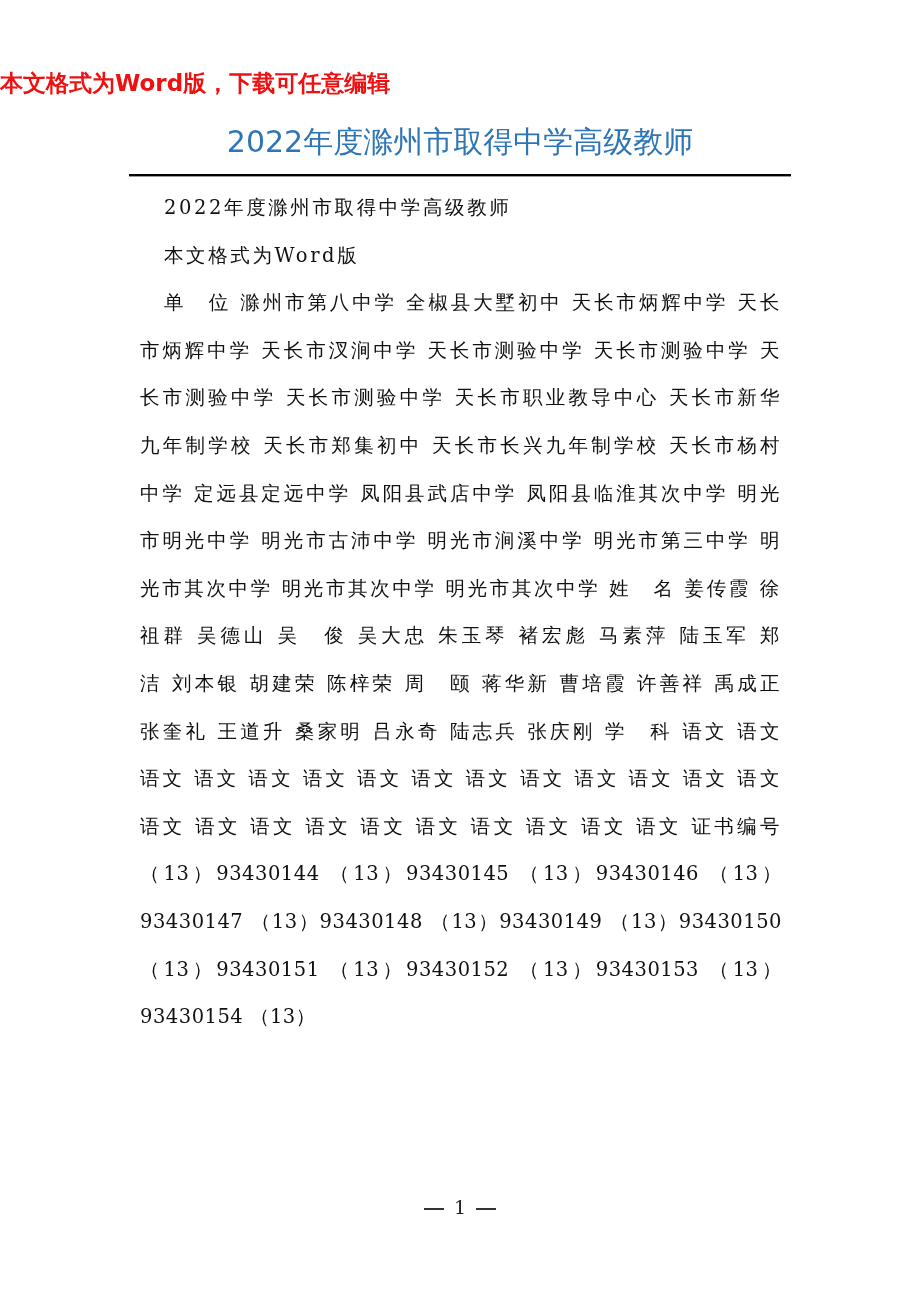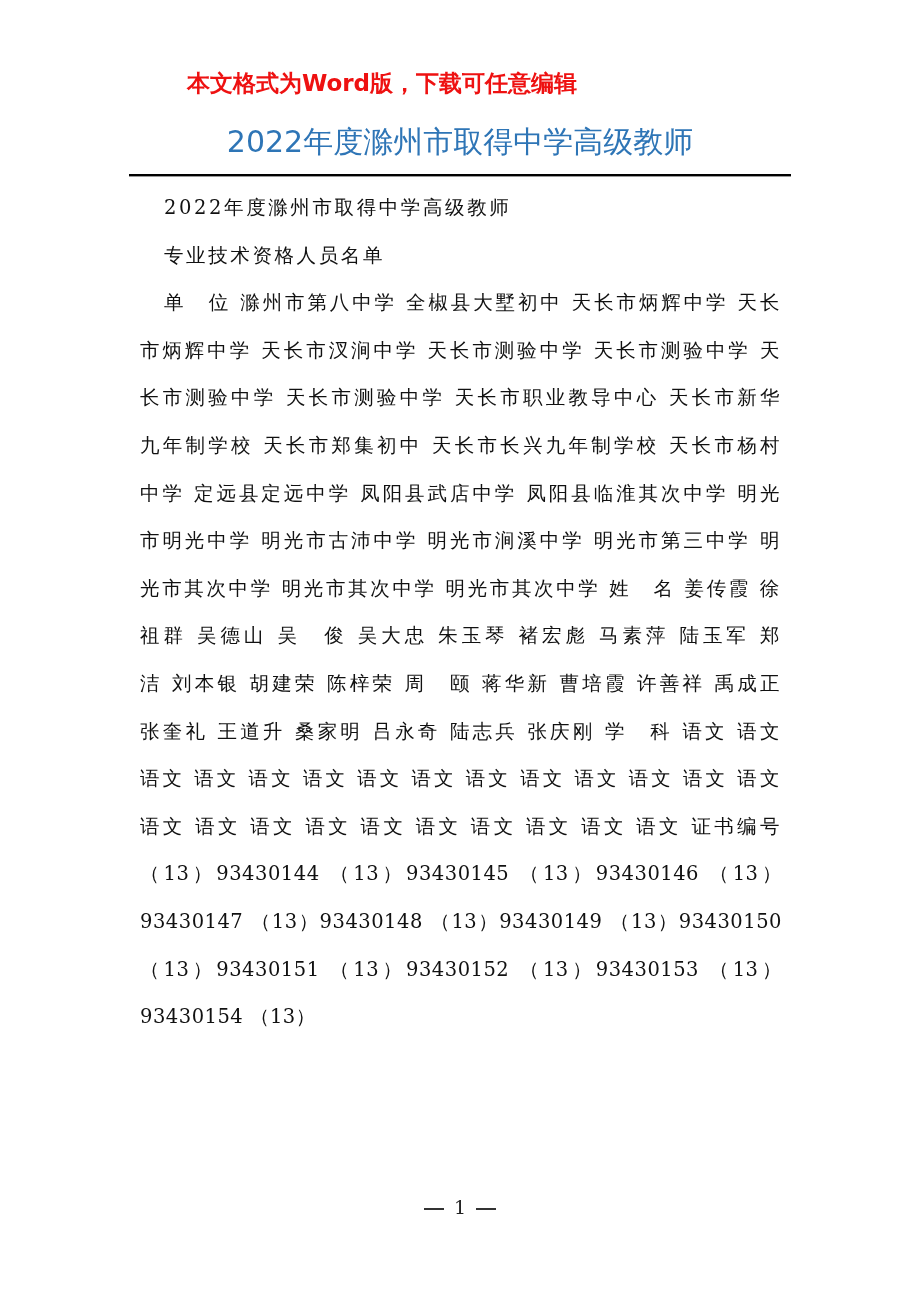--- a/index.html
+++ b/index.html
@@ -1,18 +1,18 @@
 <!DOCTYPE html>
 <html><head>
 <meta charset="utf-8">
 <style>
   html, body { margin: 0; padding: 0; background: #ffffff; }
   body { width: 920px; height: 1302px; position: relative; overflow: hidden;
          font-family: "DejaVu Serif", "Liberation Serif", serif; color: #111; }
-  .banner { position: absolute; top: 68px; left: 0; width: 764px; text-align: center;
+  .banner { position: absolute; top: 68px; left: 0; width: 764px; text-align: left;
             font-family: "DejaVu Sans", "Liberation Sans", sans-serif; font-weight: bold;
             font-size: 23px; color: #ee1111; letter-spacing: 0px; }
   .title { position: absolute; top: 122px; left: 0; width: 920px; text-align: center;
            font-family: "DejaVu Sans", "Liberation Sans", sans-serif;
            font-size: 30px; color: #2e75b6; letter-spacing: 0px; }
   .rule { position: absolute; top: 174px; left: 129px; width: 662px; height: 2px;
           background: #000; box-shadow: 0 1px 0 #999; }
   .body { position: absolute; top: 184px; left: 140px; width: 642px;
           font-size: 19.5px; line-height: 47.6px; letter-spacing: 2.6px;
           text-align: justify; }
@@ -25,19 +25,19 @@
 </style>
 </head>
 <body>
 
 <div class="banner">本文格式为Word版，下载可任意编辑</div>
 <div class="title">2022年度滁州市取得中学高级教师</div>
 <div class="rule"></div>
 
 <div class="body">
   <p class="indent">2022年度滁州市取得中学高级教师</p>
-  <p class="indent">专业技术资格人员名单</p>
+  <p class="indent">本文格式为Word版</p>
   <p class="indent"><span>单　位</span> <span>滁州市第八中学 全椒县大墅初中 天长市炳辉中学 天长市炳辉中学 天长市汊涧中学 天长市测验中学 天长市测验中学 天长市测验中学 天长市测验中学 天长市职业教导中心 天长市新华九年制学校 天长市郑集初中 天长市长兴九年制学校 天长市杨村中学 定远县定远中学 凤阳县武店中学 凤阳县临淮其次中学 明光市明光中学 明光市古沛中学 明光市涧溪中学 明光市第三中学 明光市其次中学 明光市其次中学 明光市其次中学</span> <span>姓　名</span> <span>姜传霞 徐祖群 吴德山 吴　俊 吴大忠 朱玉琴 褚宏彪 马素萍 陆玉军 郑　洁 刘本银 胡建荣 陈梓荣 周　颐 蒋华新 曹培霞 许善祥 禹成正 张奎礼 王道升 桑家明 吕永奇 陆志兵 张庆刚</span> <span>学　科</span> <span>语文 语文 语文 语文 语文 语文 语文 语文 语文 语文 语文 语文 语文 语文 语文 语文 语文 语文 语文 语文 语文 语文 语文 语文</span> <span>证书编号</span> <span style="letter-spacing:0.5px">（13）93430144 （13）93430145 （13）93430146 （13）93430147 （13）93430148 （13）93430149 （13）93430150 （13）93430151 （13）93430152 （13）93430153 （13）93430154 （13）</span></p>
 </div>
 
 <div class="footer">
   <span class="dash"></span><span>1</span><span class="dash"></span>
 </div>
 
 </body></html>

